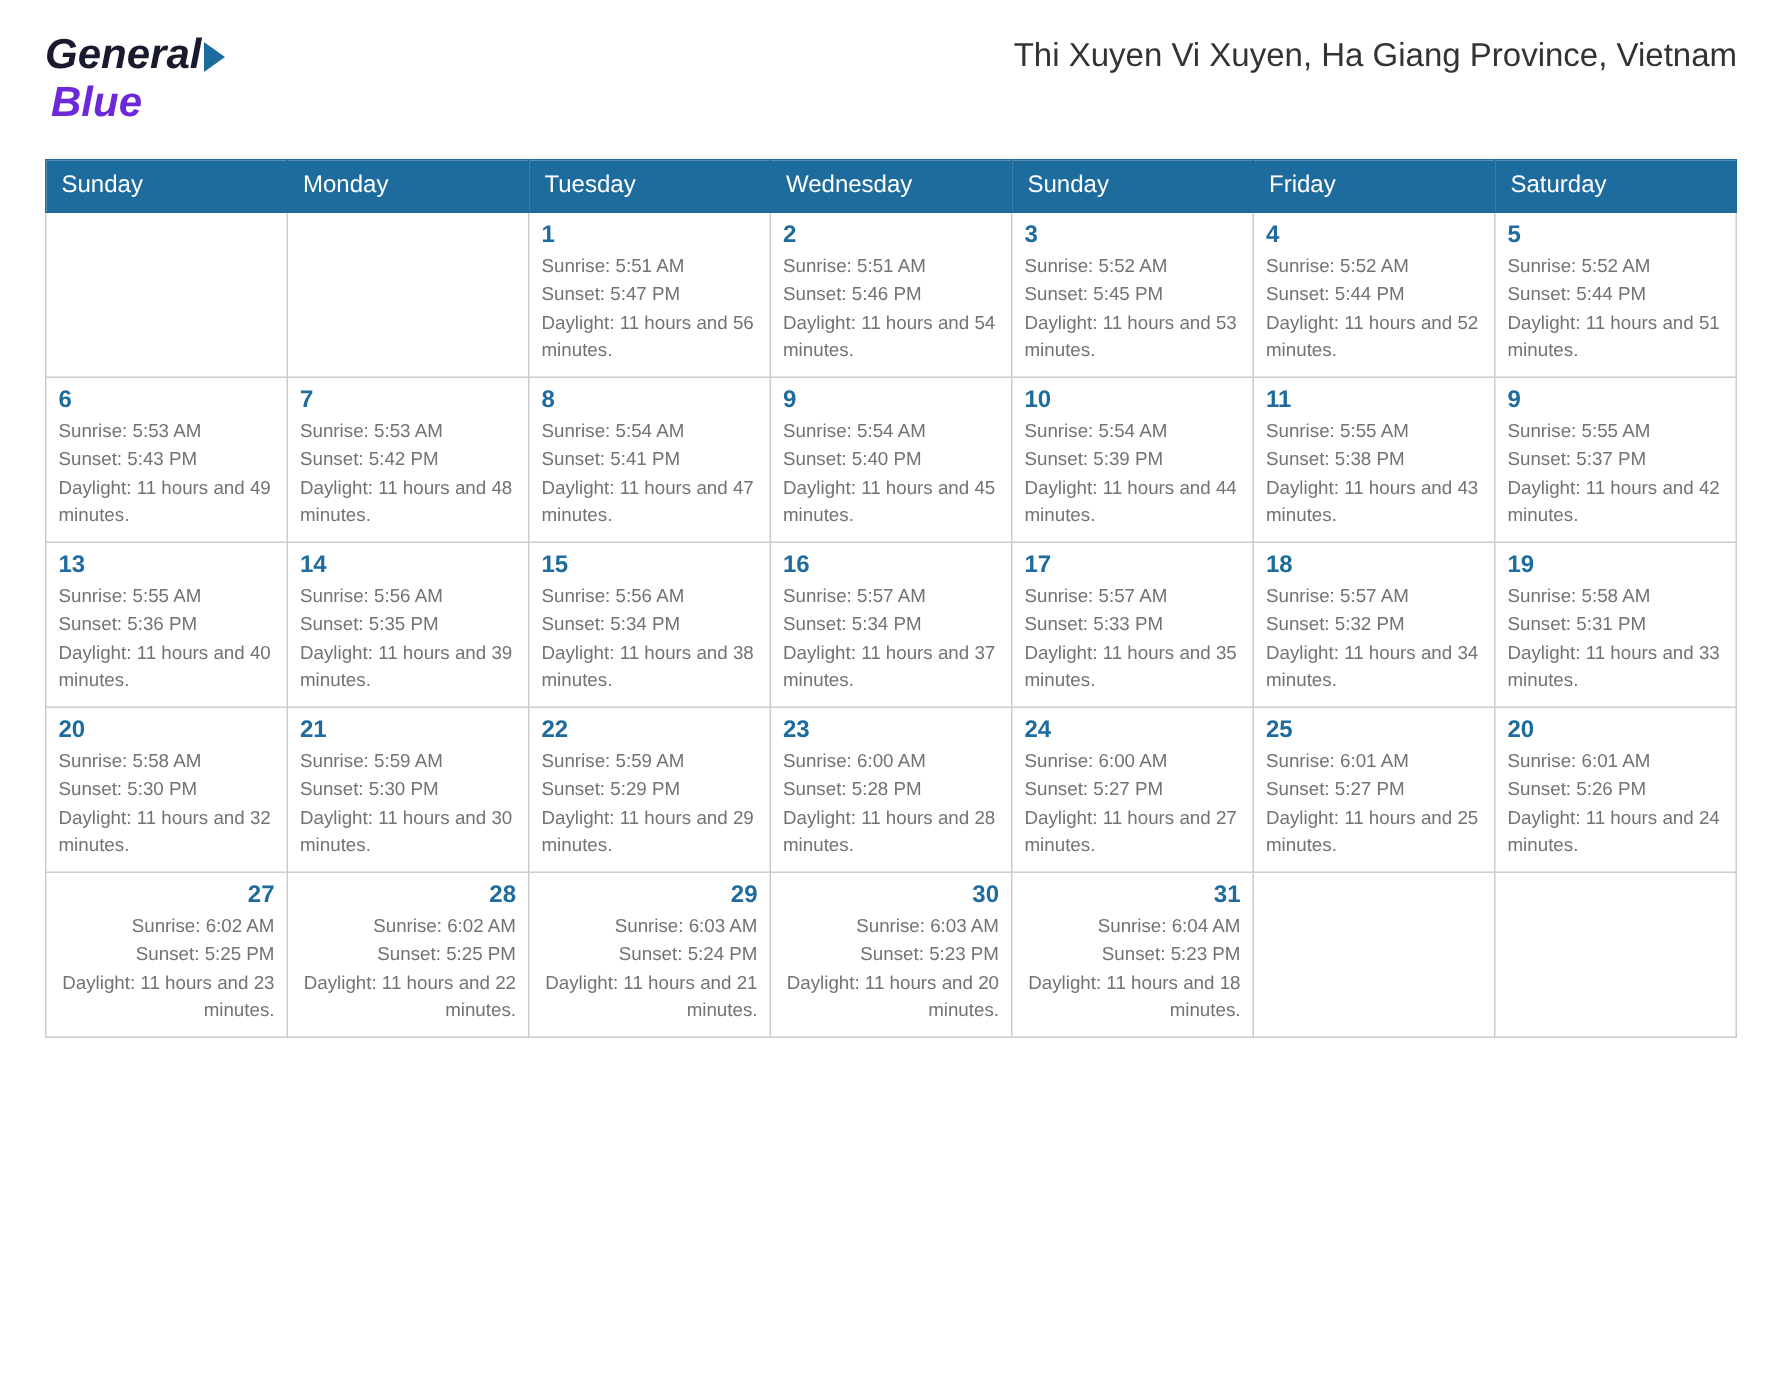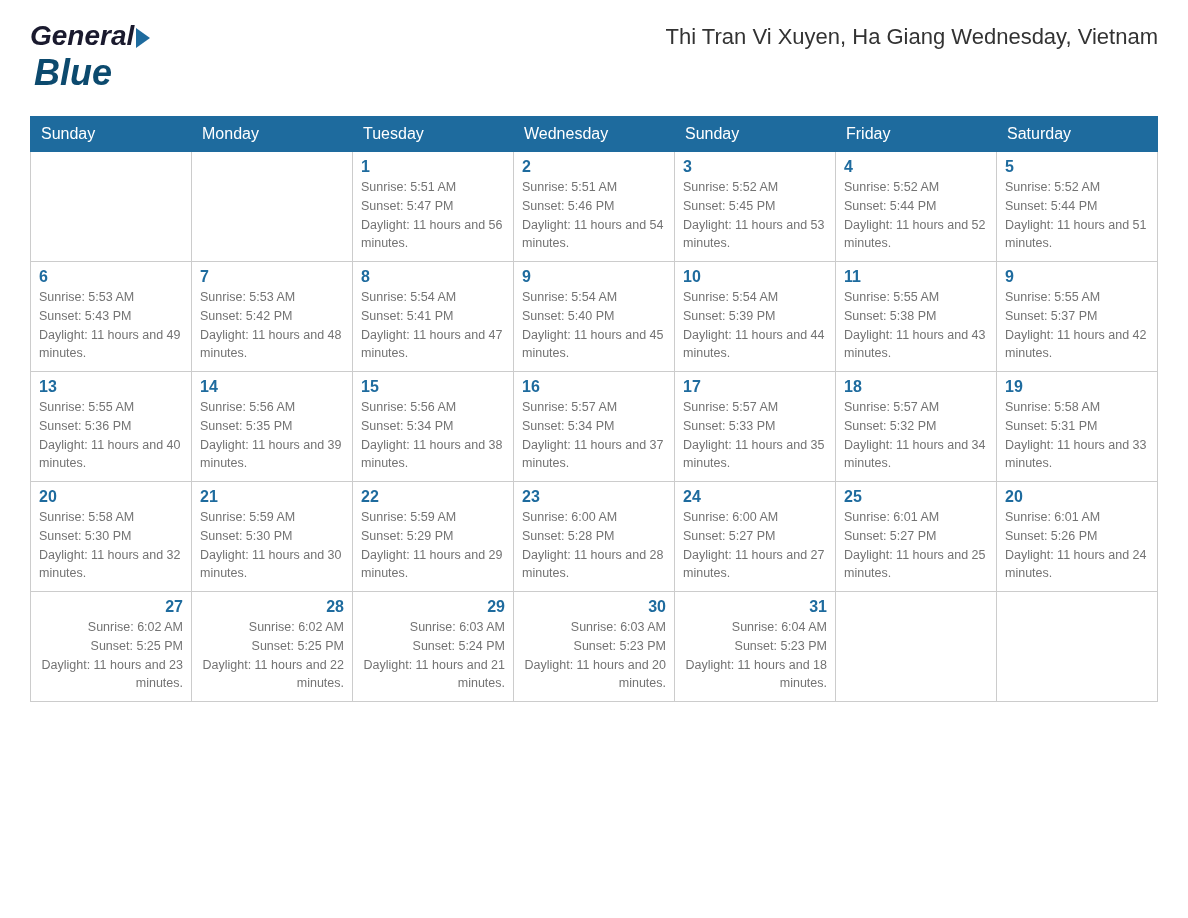--- a/index.html
+++ b/index.html
@@ -34,23 +34,23 @@
     .logo-wrapper {
       display: flex;
       flex-direction: column;
       align-items: flex-start;
     }
     .logo-line1 {
       display: flex;
       align-items: center;
     }
     .logo-line2 {
-      font-size: 36px;
+      font-size: 28px;
       font-weight: bold;
-      color: #0c4a6e;
+      color: #6d28d9;
       font-style: italic;
       margin-left: 4px;
     }
     .title-section {
       text-align: right;
     }
     .month-title {
       font-size: 58px;
       font-weight: normal;
       color: #1a1a1a;
@@ -112,21 +112,21 @@
 
 <div class="header">
   <div class="logo-wrapper">
     <div class="logo-line1">
       <span class="logo-text-general">General</span>
       <div class="logo-arrow"></div>
     </div>
     <span class="logo-line2">Blue</span>
   </div>
   <div class="title-section">
-    <div class="location-title">Thi Tran Vi Xuyen, Ha Giang Wednesday, Vietnam</div>
+    <div class="location-title">Thi Xuyen Vi Xuyen, Ha Giang Province, Vietnam</div>
   </div>
 </div>
 
 <table class="calendar">
   <thead>
     <tr>
     <th>Sunday</th>
         <th>Monday</th>
         <th>Tuesday</th>
         <th>Wednesday</th>

